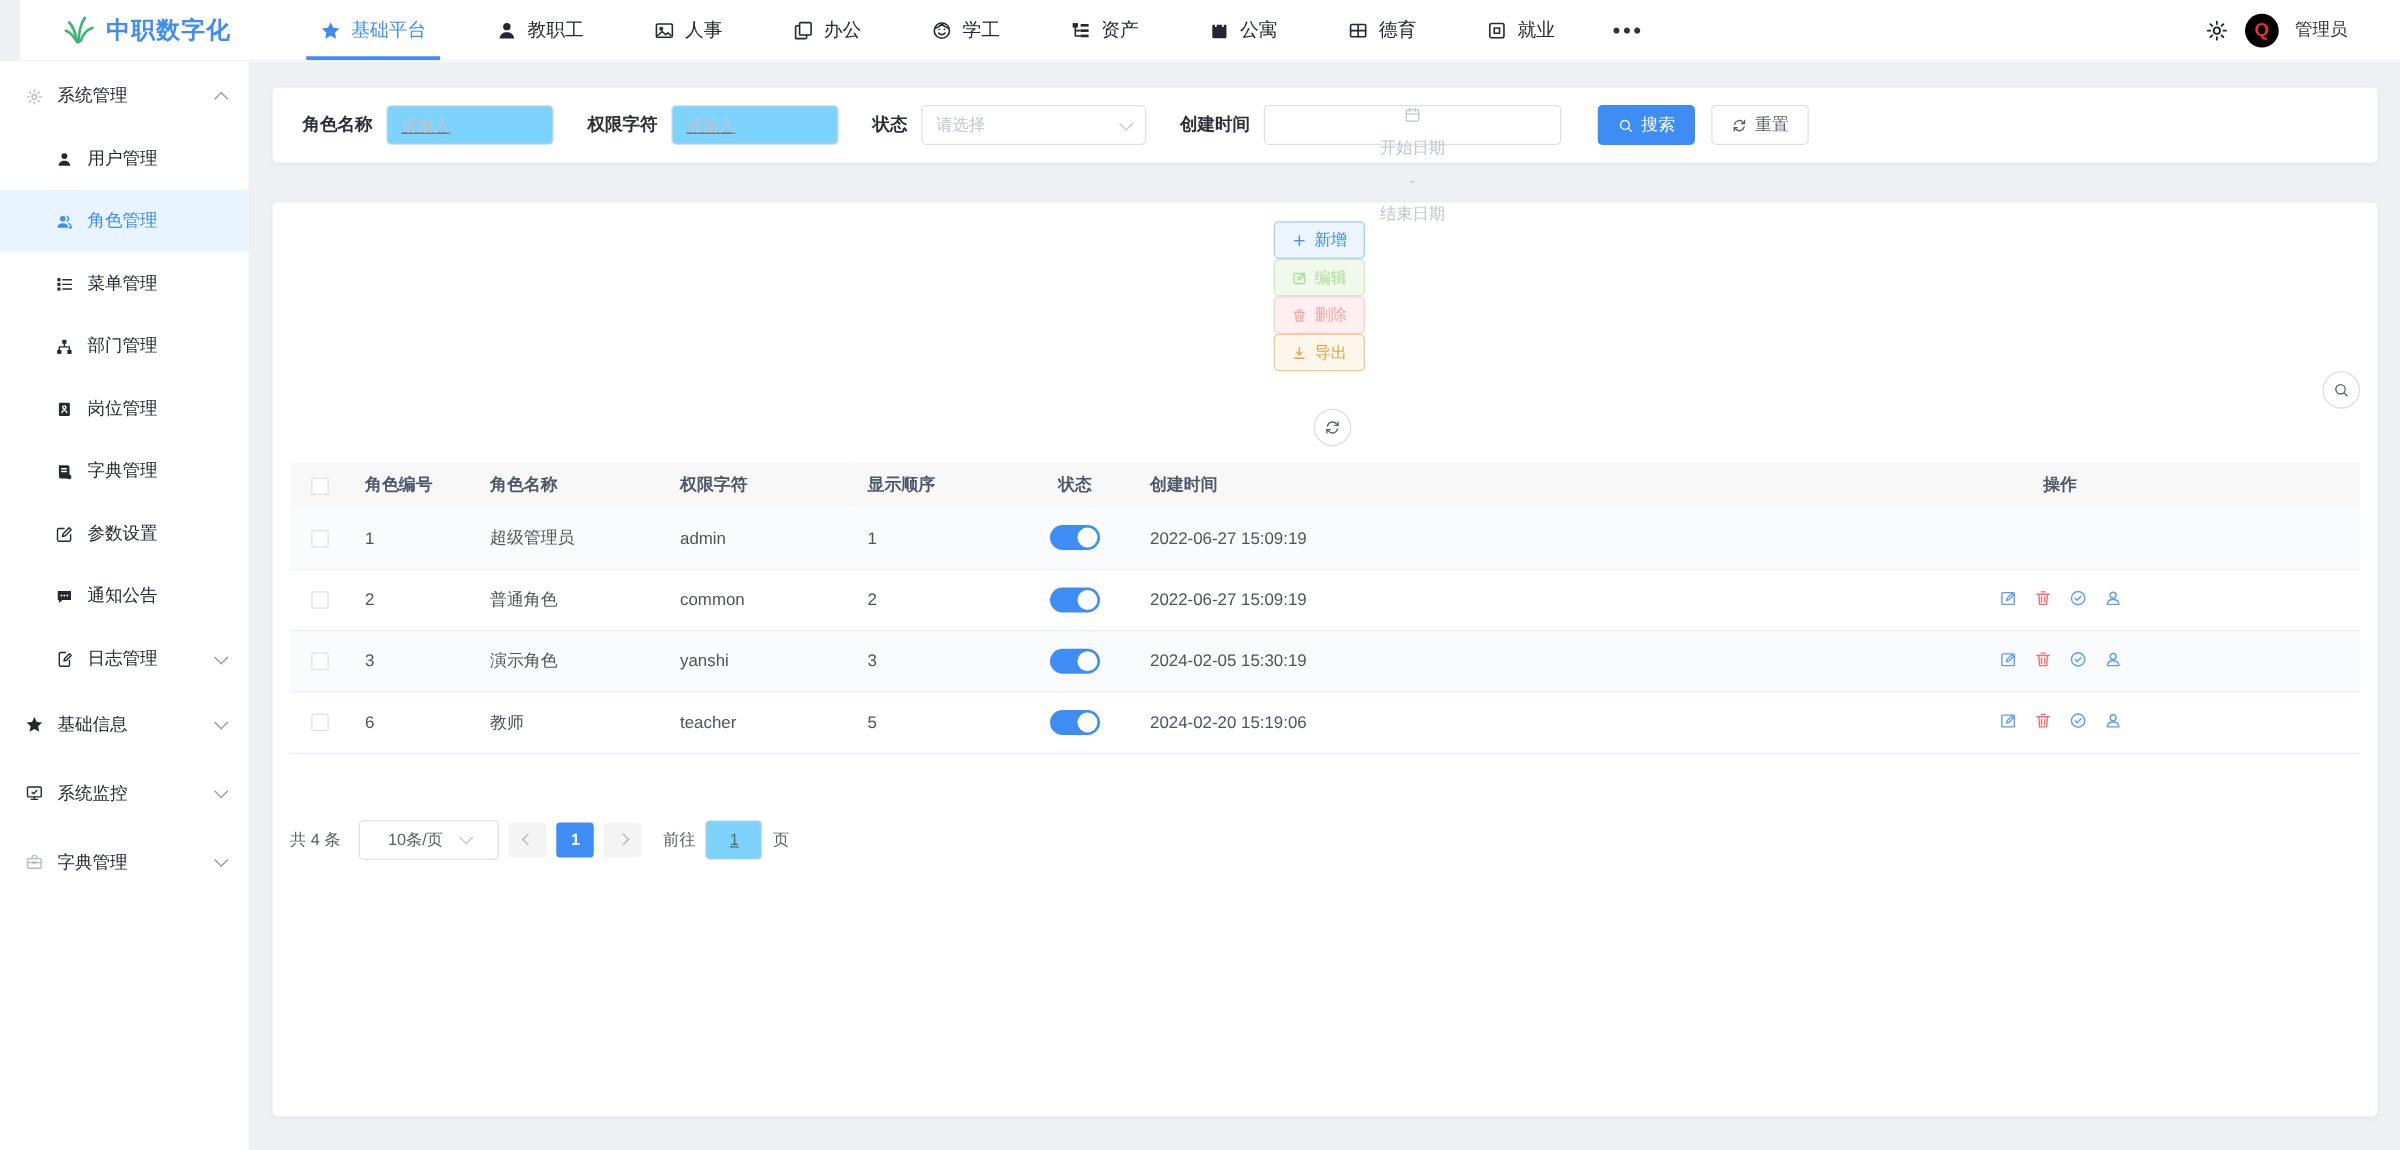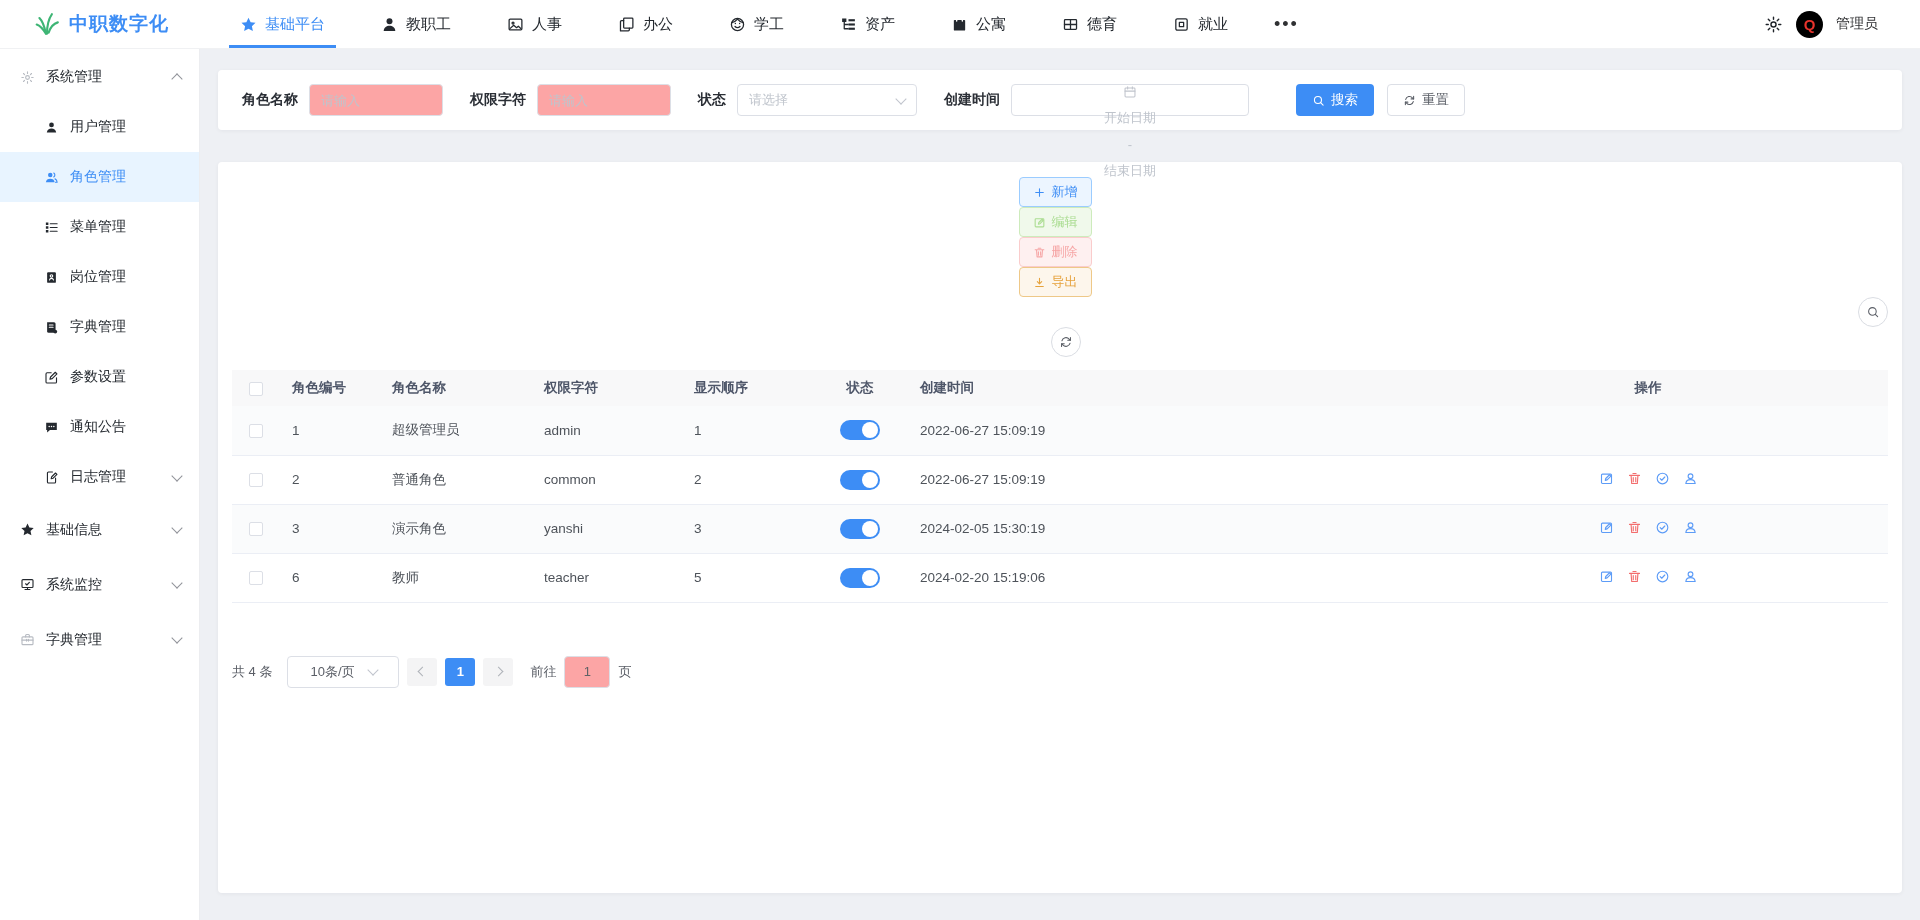--- a/index.html
+++ b/index.html
@@ -7,21 +7,21 @@
     font-family:"Liberation Sans","DejaVu Sans",sans-serif; font-size:14px; color:#303133; }
 
   .ic { width:16px; height:16px; fill:none; stroke:currentColor; stroke-width:1.8;
         stroke-linecap:round; stroke-linejoin:round; flex:0 0 auto; }
   .ic-f { fill:currentColor; stroke:none; }
   .chev { width:8px; height:8px; border-right:1.5px solid #909399; border-bottom:1.5px solid #909399;
           display:inline-block; transform:rotate(45deg); margin-top:-3px; }
   .chev.up { transform:rotate(-135deg); margin-top:4px; }
 
   
-  .topbar { position:fixed; top:0; left:0; right:0; height:49px; background:#fff; z-index:20;
+  .topbar { position:fixed; top:0; left:16px; right:0; height:49px; background:#fff; z-index:20;
             display:flex; align-items:center; border-bottom:1px solid #f0f1f3; }
   .logo { display:flex; align-items:center; gap:9px; padding-left:34px; width:212px; }
   .logo-text { font-size:19px; font-weight:700; color:#3d8df5; letter-spacing:1px; white-space:nowrap; }
   .tabs { display:flex; height:100%; align-items:stretch; }
   .tab { display:flex; align-items:center; gap:8px; padding:0 17px; margin:0 11px; cursor:pointer;
          font-size:15px; color:#24292f; position:relative; white-space:nowrap; }
   .tab .ic { width:17px; height:17px; }
   .tab.active { color:#3d8df5; }
   .tab.active::after { content:""; position:absolute; left:6px; right:6px; bottom:0; height:3px; background:#3d8df5; }
   .tab-more { font-size:18px; color:#303133; letter-spacing:2px; padding:0 10px; margin:0 8px;
@@ -46,35 +46,35 @@
   .dim { color:#b7bbc2; }
 
   
   .main { position:absolute; left:200px; top:49px; right:0; bottom:0; padding:21px 18px 0; }
   .card { background:#fff; border-radius:4px; box-shadow:0 1px 4px rgba(0,21,41,.05); }
 
   .search-card { height:60px; display:flex; align-items:center; padding:0 24px; margin-bottom:32px; }
   .f-group { display:flex; align-items:center; margin-right:27px; }
   .f-label { font-weight:700; color:#2b2f36; margin-right:11px; white-space:nowrap; }
   .inp { height:32px; border:1px solid #dcdfe6; border-radius:4px; padding:0 11px; font-size:13px;
-         color:#606266; outline:none; background:#fca5a5; font-family:inherit; }
+         color:#606266; outline:none; background:#7dd3fc; font-family:inherit;text-decoration:underline; }
   .inp::placeholder { color:#bfc4cc; }
   .inp.text { width:134px; }
   .sel { width:180px; height:32px; border:1px solid #dcdfe6; border-radius:4px; padding:0 11px;
          display:flex; align-items:center; justify-content:space-between; cursor:pointer; }
   .sel .ph { color:#bfc4cc; font-size:13px; }
   .sel .chev { border-color:#c0c4cc; }
   .dater { width:238px; height:32px; border:1px solid #dcdfe6; border-radius:4px; padding:0 11px;
            display:flex; align-items:center; gap:10px; color:#bfc4cc; font-size:13px; cursor:pointer;flex-direction:column; }
   .dater .ic { width:14px; height:14px; color:#c0c4cc; }
   .dater .dph { flex:1; text-align:center; }
   .btn { height:32px; border-radius:4px; border:1px solid transparent; display:inline-flex; align-items:center;
          gap:6px; padding:0 15px; font-size:13.5px; cursor:pointer; font-family:inherit; white-space:nowrap; }
   .btn .ic { width:13px; height:13px; stroke-width:2; }
-  .btn-primary { background:#3d8df5; color:#fff; margin-left:20px; }
+  .btn-primary { background:#3d8df5; color:#fff; margin-left:2px; }
   .btn-plain { background:#fff; color:#5a5e66; border-color:#dcdfe6; margin-left:13px; }
 
   .table-card { height:731px; padding:15px 14px; display:flex; flex-direction:column; }
   .toolbar { display:flex; align-items:center; margin-bottom:13px;flex-direction:column; }
   .tbtn { height:30px; border-radius:4px; display:inline-flex; align-items:center; gap:6px; padding:0 13px;
           font-size:13px; margin-right:10px; border:1px solid; cursor:pointer; font-family:inherit; }
   .tbtn .ic { width:13px; height:13px; stroke-width:2; }
   .tbtn-add { color:#3d8df5; background:#ecf5ff; border-color:#9bccff; }
   .tbtn-edit { color:#abdd92; background:#f0f9eb; border-color:#cdebbc; }
   .tbtn-del { color:#f6a5a5; background:#fef0f0; border-color:#facccc; }
@@ -239,20 +239,29 @@
     <span>角色管理</span>
   </div>
   <div class="s-item s-sub">
     <svg class="ic" viewBox="0 0 24 24">
         <rect class="ic-f" x="3" y="4" width="4" height="4"></rect>
         <rect class="ic-f" x="3" y="10" width="4" height="4"></rect>
         <rect class="ic-f" x="3" y="16" width="4" height="4"></rect>
         <path d="M10 6h11M10 12h11M10 18h11"></path>
       </svg>
     <span>菜单管理</span>
+  </div>
+  <div class="s-item s-sub">
+    <svg class="ic" viewBox="0 0 24 24">
+        <rect class="ic-f" x="9.3" y="3" width="5.4" height="5"></rect>
+        <rect class="ic-f" x="2.8" y="16" width="5.4" height="5"></rect>
+        <rect class="ic-f" x="15.8" y="16" width="5.4" height="5"></rect>
+        <path d="M12 8v4M5.5 16v-4h13v4"></path>
+      </svg>
+    <span>部门管理</span>
   </div>
   <div class="s-item s-sub">
     <svg class="ic" viewBox="0 0 24 24">
         <rect class="ic-f" x="5" y="3.5" width="14" height="17" rx="1.5"></rect>
         <circle cx="12" cy="9.5" r="2" stroke="#fff" fill="none"></circle>
         <path d="M8.8 16c.4-1.8 1.7-2.7 3.2-2.7s2.8.9 3.2 2.7" stroke="#fff" fill="none"></path>
       </svg>
     <span>岗位管理</span>
   </div>
   <div class="s-item s-sub">

